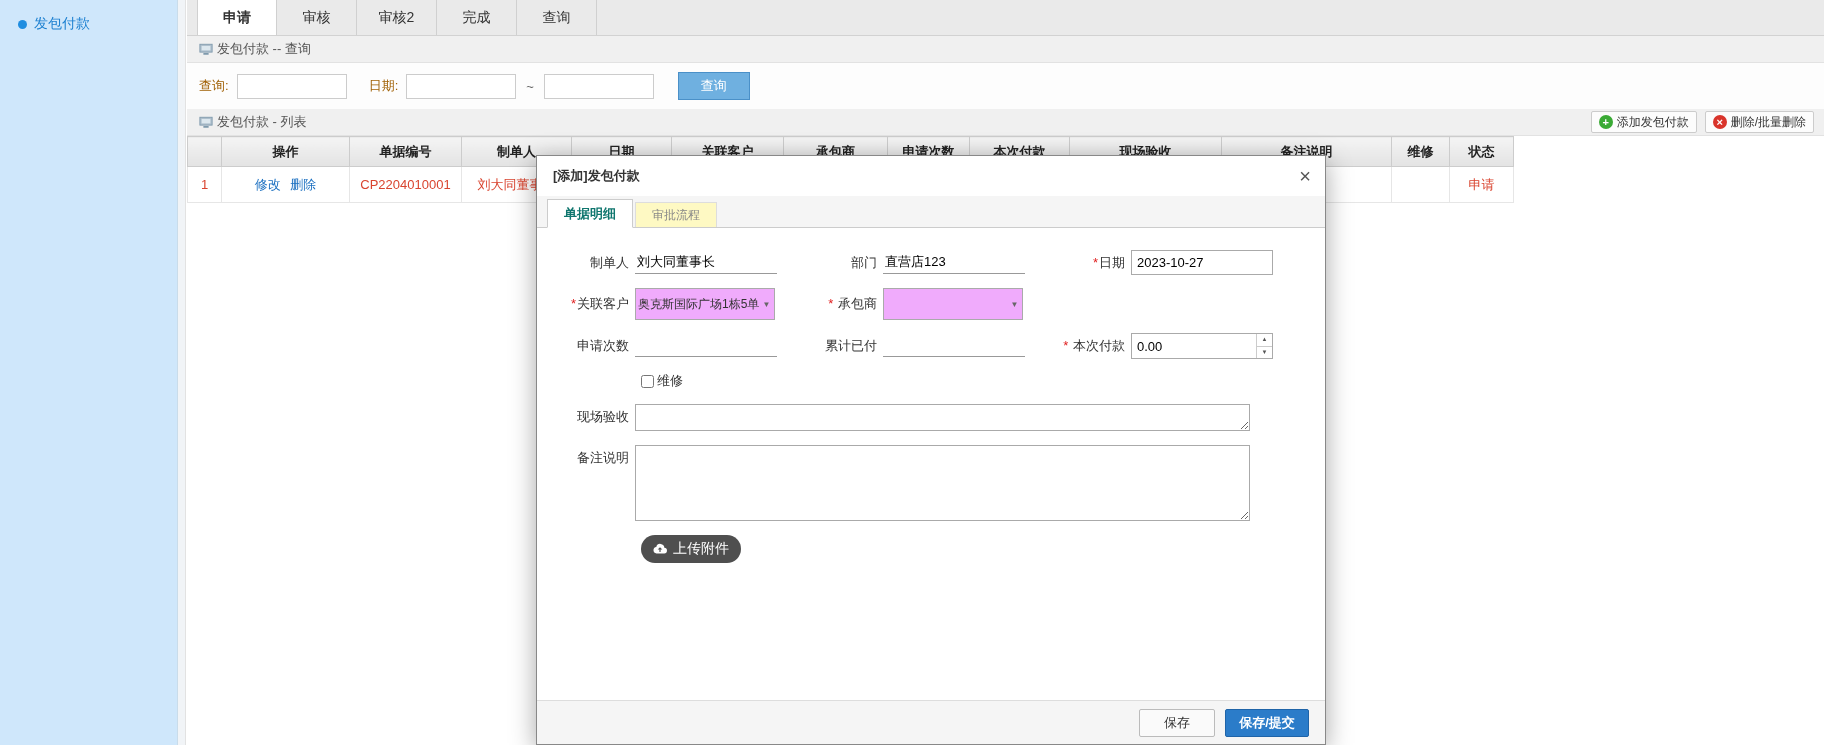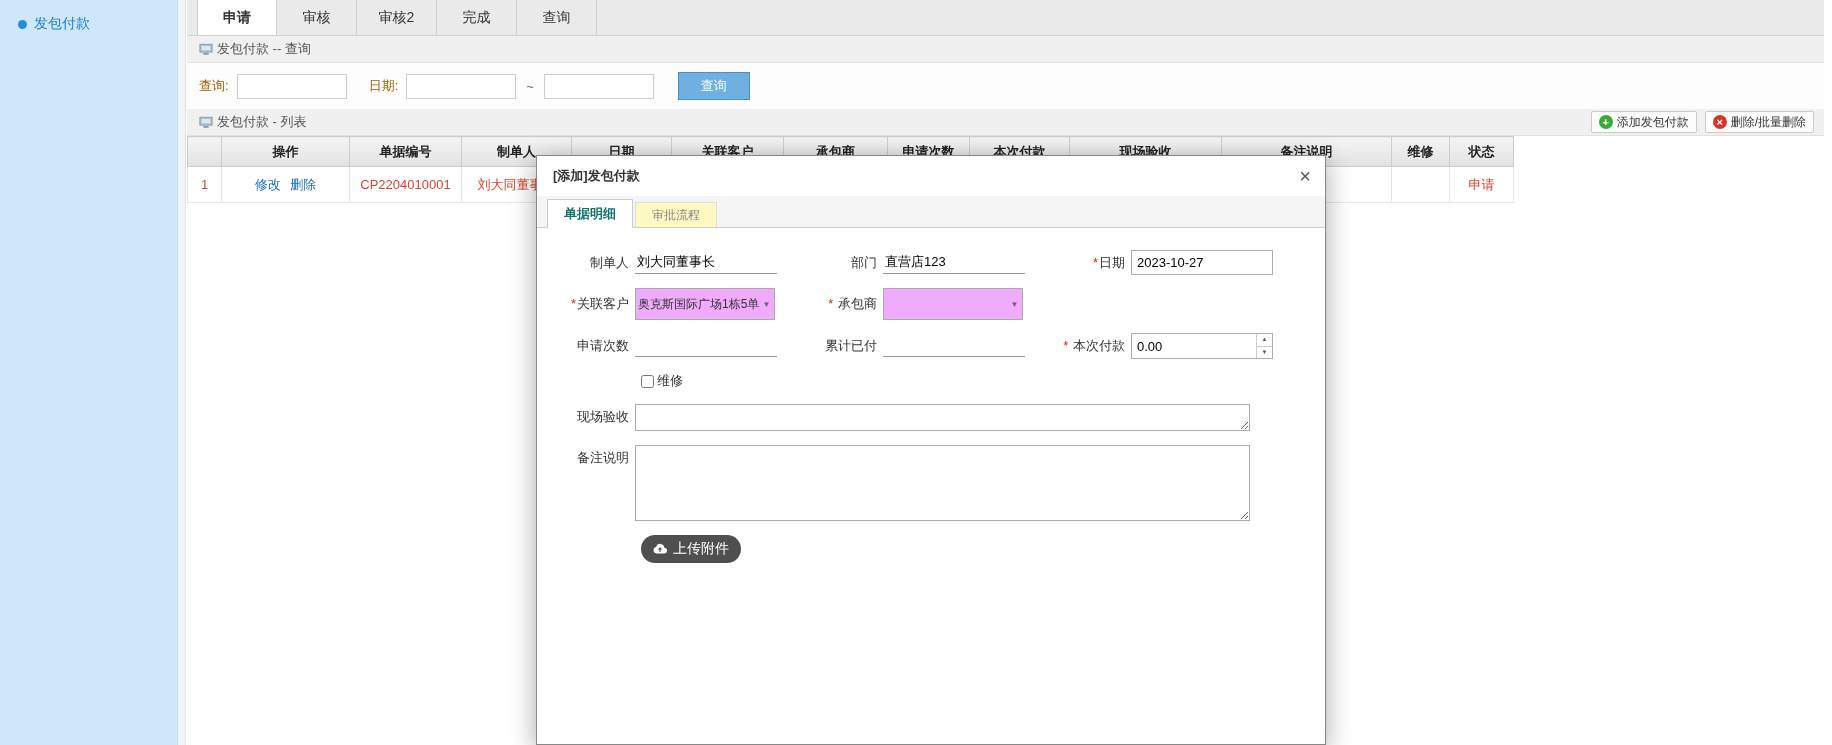--- a/index.html
+++ b/index.html
@@ -291,15 +291,19 @@
       <button class="upload-btn">
         <span style="display:inline-flex;">
           <svg width="14" height="14" viewBox="0 0 24 24" fill="#fff">
               <path d="M19.4 10.04A7 7 0 0 0 5.6 8.56 5.5 5.5 0 0 0 6 19.5h13a4.5 4.5 0 0 0 .4-9.46zM13 13v4h-2v-4H8l4-4 4 4h-3z"></path>
             </svg>
         </span>
         <span>上传附件</span>
       </button>
     </div>
 
+    <div class="modal-footer">
+      <button class="btn-save">保存</button>
+      <button class="btn-submit">保存/提交</button>
+    </div>
   </div>
 
 </div>
 
 </body></html>

